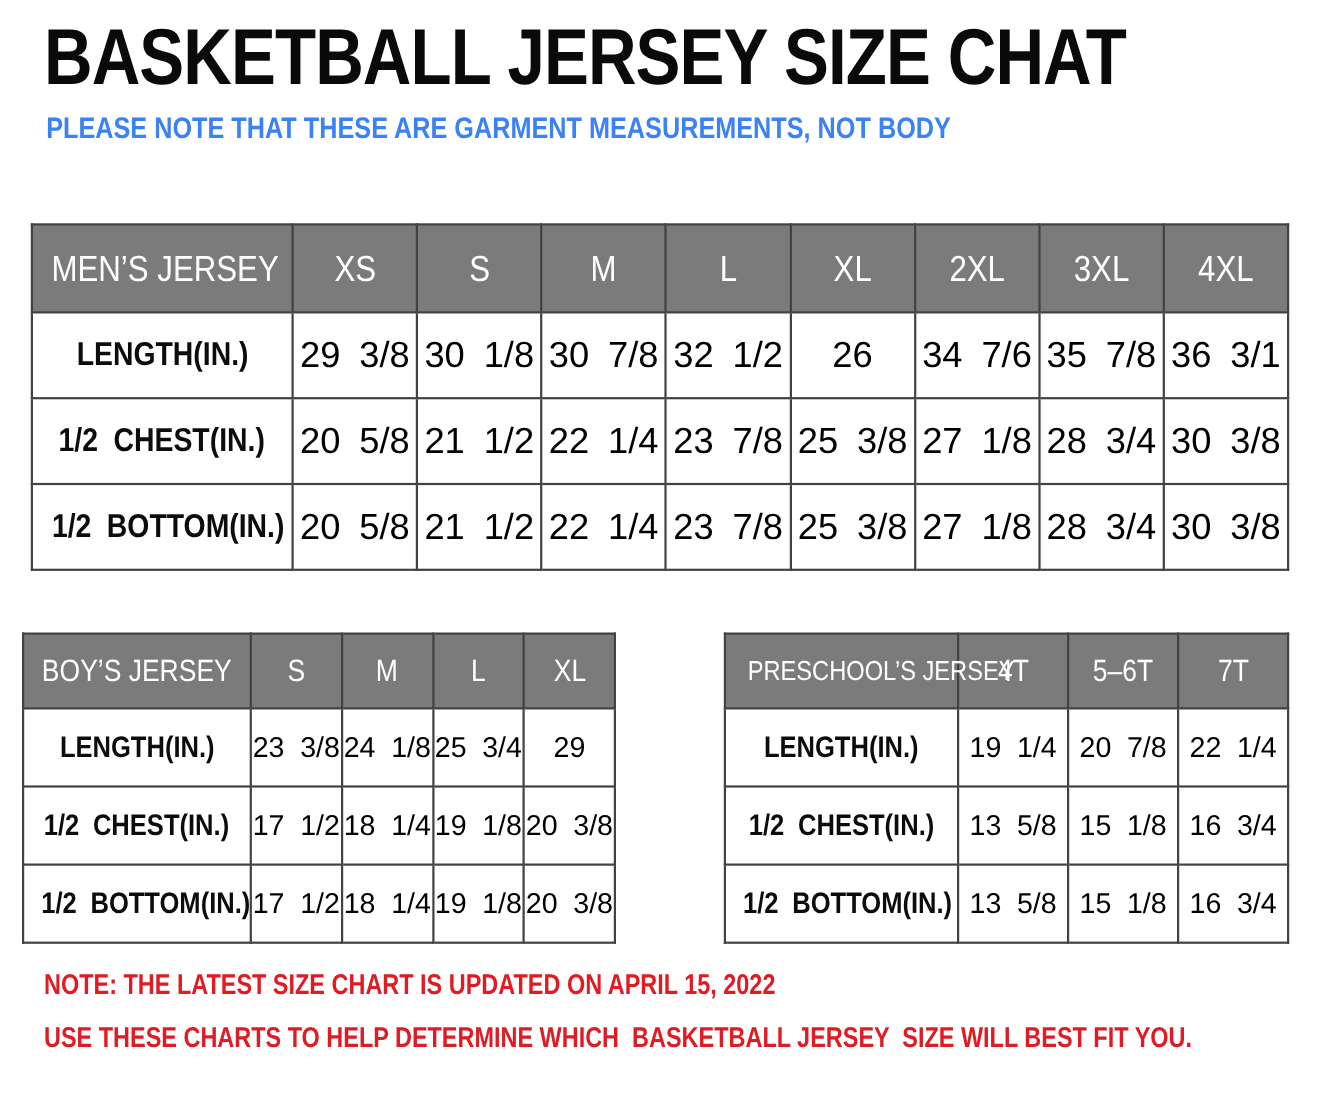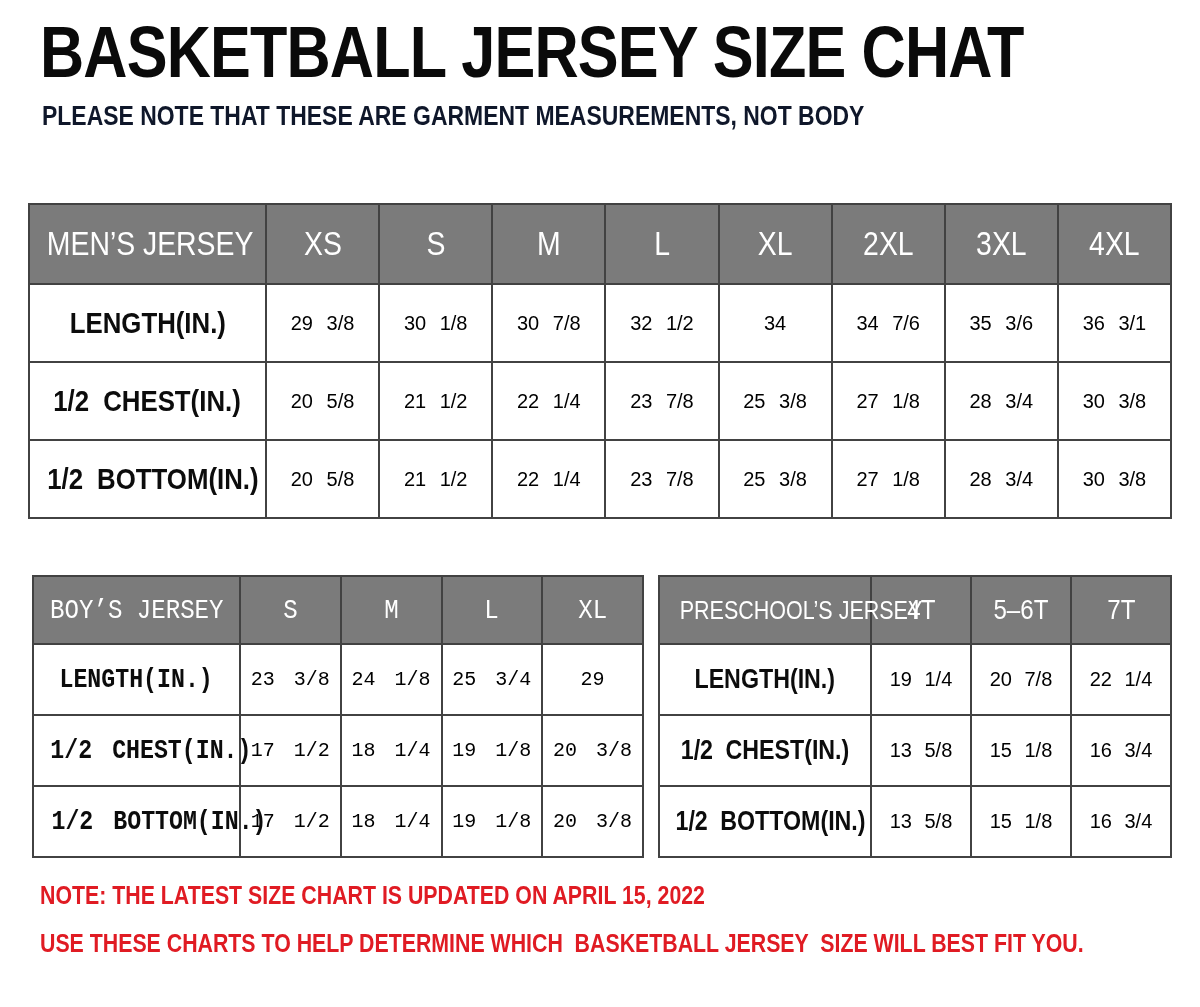--- a/index.html
+++ b/index.html
@@ -12,21 +12,21 @@
   }
   .title {
     position: absolute; left: 40px; top: 16px; margin: 0;
     font-size: 72px; font-weight: bold; color: #0a0a0a;
     white-space: nowrap; letter-spacing: -1px;
     transform: scaleX(0.85); transform-origin: 0 50%;
     line-height: 1;
   }
   .subtitle {
     position: absolute; left: 42px; top: 100px;
-    color: #0f172a; font-weight: bold; font-size: 27px; line-height: 33px;
+    color: #3b82f6; font-weight: bold; font-size: 27px; line-height: 33px;
   }
   .squeeze-left {
     display: inline-block; white-space: pre;
     transform: scaleX(0.85); transform-origin: 0 50%;
   }
   table {
     position: absolute;
     border-collapse: collapse;
     table-layout: fixed;
     border: 2px solid #701a75;
@@ -40,27 +40,27 @@
   th {
     background: #7b7b7b; color: #ffffff; font-weight: normal;
   }
   .sq {
     display: inline-block; white-space: pre;
     transform: scaleX(0.86); transform-origin: 50% 50%;
   }
   
   .men-table { left: 28px; top: 203px; width: 1144px; }
   .men-table th { height: 78px; font-size: 33px; }
-  .men-table td { height: 76px; font-size: 20px; word-spacing: 8px; }
+  .men-table td { height: 76px; font-size: 33px; word-spacing: 8px; }
   .men-table td.rowlabel { font-size: 30px; font-weight: bold; color: #0c0c0c; }
   
-  .boy-table { left: 32px; top: 575px; width: 612px; font-family: Liberation Mono, monospace; }
+  .boy-table { left: 20px; top: 575px; width: 540px; }
   .pre-table { left: 658px; top: 575px; width: 514px; padding-left: 27px; }
   .boy-table th, .pre-table th { height: 66px; font-size: 28px; }
-  .boy-table td, .pre-table td { height: 69px; font-size: 20px; word-spacing: 7px; }
+  .boy-table td, .pre-table td { height: 69px; font-size: 26px; word-spacing: 7px; }
   .boy-table td.rowlabel, .pre-table td.rowlabel { font-size: 27px; font-weight: bold; color: #0c0c0c; }
   .pre-table th.corner { font-size: 25px; }
   .notes { position: absolute; left: 40px; top: 880px; color: #e01b23; font-weight: bold; }
   .note-line { font-size: 26px; line-height: 30px; margin-bottom: 18px; }
   .note-line .squeeze-left { transform: scaleX(0.82); }
 </style>
 </head>
 <body>
 
 <h1 class="title">BASKETBALL JERSEY SIZE CHAT</h1>
@@ -85,23 +85,23 @@
     <th><span class="sq">2XL</span></th>
     <th><span class="sq">3XL</span></th>
     <th><span class="sq">4XL</span></th>
   </tr>
   <tr>
     <td class="rowlabel"><span class="sq">LENGTH(IN.)</span></td>
     <td>29 3/8</td>
     <td>30 1/8</td>
     <td>30 7/8</td>
     <td>32 1/2</td>
-    <td>34</td>
+    <td>26</td>
     <td>34 7/6</td>
-    <td>35 3/6</td>
+    <td>35 7/8</td>
     <td>36 3/1</td>
   </tr>
   <tr>
     <td class="rowlabel"><span class="sq">1/2 CHEST(IN.)</span></td>
     <td>20 5/8</td>
     <td>21 1/2</td>
     <td>22 1/4</td>
     <td>23 7/8</td>
     <td>25 3/8</td>
     <td>27 1/8</td>

